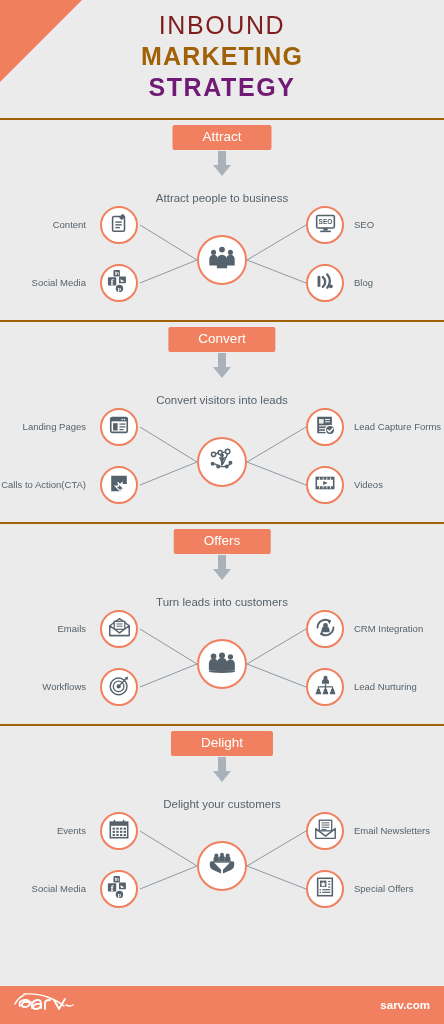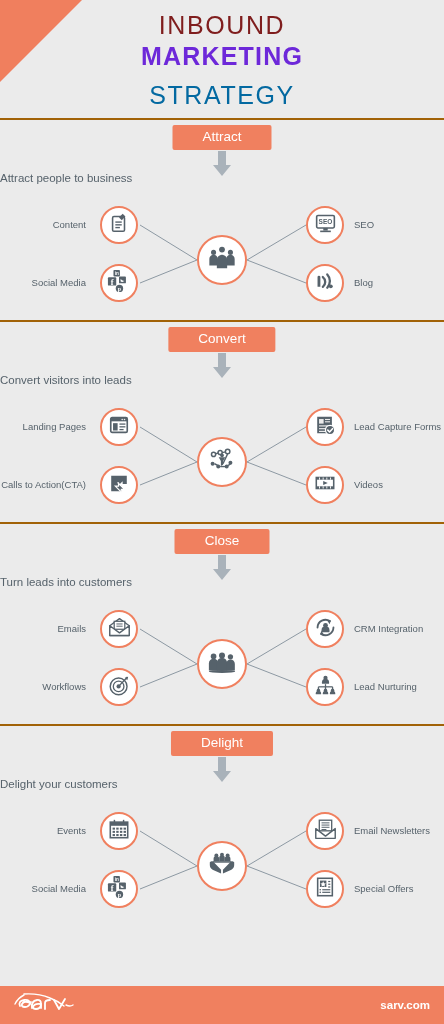--- a/index.html
+++ b/index.html
@@ -41,31 +41,30 @@
   .title-1 {
     font-size: 25px;
     letter-spacing: 1.6px;
     color: #7f1d1d;
     font-weight: 400;
     line-height: 31px;
   }
   .title-2 {
     font-size: 25px;
     letter-spacing: 1.2px;
-    color: #6d28d9;
+    color: #a16207;
     font-weight: bold;
     line-height: 31px;
   }
   .title-3 {
     font-size: 25px;
     letter-spacing: 1.6px;
-    color: #0369a1;
-    font-weight: 400;
+    color: #701a75;
+    font-weight: 700;
     line-height: 31px;
-    margin-top: 8px;
   }
 
   
   .section {
     position: relative;
     border-top: 2px solid #a16207;
     background: #ebebeb;
   }
   .sec-attract, .sec-convert, .sec-close, .sec-delight { height: 202px; }
   .sec-promoters { height: 86px; }
@@ -85,22 +84,23 @@
     line-height: 16px;
   }
   .arrow-down {
     position: absolute;
     top: 31px;
     left: 50%;
     transform: translateX(-50%);
   }
   .sub-caption {
     position: absolute;
-    top: 52px;
+    top: 72px;
     left: 0; right: 0;
+    text-align: center;
     font-size: 11.5px;
     color: #56626b;
   }
 
   
   .graph {
     position: absolute;
     top: 82px;
     left: 0;
     width: 440px;
@@ -361,21 +361,21 @@
               <line x1="14" y1="15.6" x2="14" y2="18" stroke="#ffffff" stroke-width="1"></line>
               <line x1="18" y1="15.6" x2="18" y2="18" stroke="#ffffff" stroke-width="1"></line>
               <path d="M10 9.8 l5 2.2 l-5 2.2 z" fill="#56626b"></path>
             </svg>
         </span>
       </div>
     </div>
   </div>
 
   <div class="section sec-close">
-    <div class="badge">Close</div>
+    <div class="badge">Offers</div>
     <div class="arrow-down">
       <svg width="22" height="26" viewBox="0 0 22 26">
           <path d="M7 0 h8 v14 h5 l-9 11 -9 -11 h5 z" fill="#a9b2ba"></path>
         </svg>
     </div>
     <div class="sub-caption">Turn leads into customers</div>
 
     <div class="graph">
       <svg class="lines" viewBox="0 0 444 116">
         <line x1="140" y1="23" x2="197" y2="58" stroke="#8d99a3" stroke-width="1"></line>

